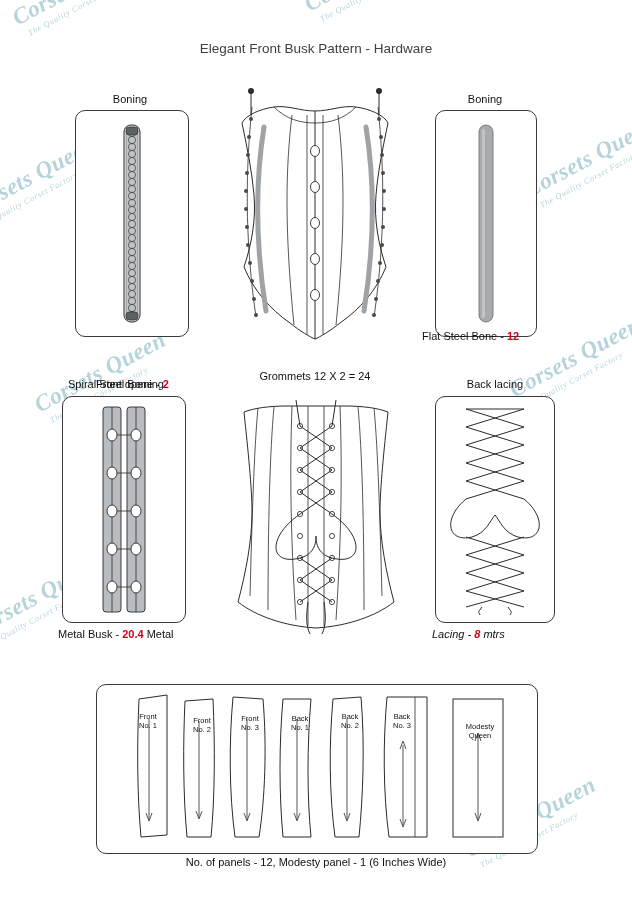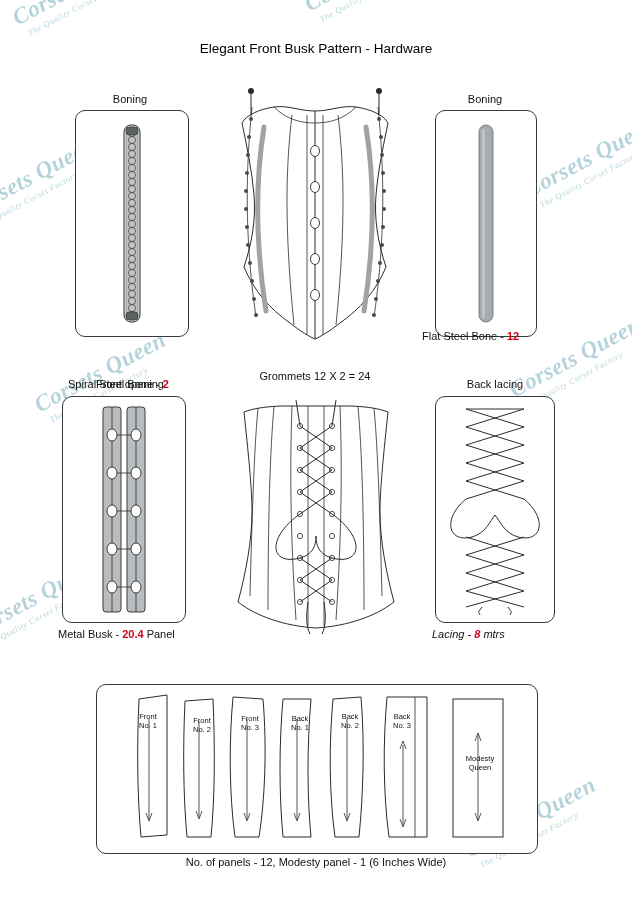--- a/index.html
+++ b/index.html
@@ -41,21 +41,21 @@
     margin-left:6px;
   }
 
   
   .main-title{
     position:absolute;
     left:0;right:0;
     top:41px;
     text-align:center;
     font-size:13.5px;
-    color:#000000;
+    color:#404040;
   }
   .cap{
     position:absolute;
     font-size:11px;
     color:#111;
     white-space:nowrap;
   }
   .cap .num{color:#d0021b;font-weight:bold;}
   .cap.center{text-align:center;}
 
@@ -271,21 +271,21 @@
       <g stroke="#2b2b2b" stroke-width=".8" fill="none">
         <path d="M54,38 L68,38"></path>
           <path d="M54,76 L68,76"></path>
           <path d="M54,114 L68,114"></path>
         <path d="M54,152 L68,152"></path>
           <path d="M54,190 L68,190"></path>
       </g>
     </svg>
   </div>
   <div class="cap" style="left:58px;top:628px;">
-    <span>Metal Busk - </span><span class="num">20.4</span><span> Panel</span>
+    <span>Metal Busk - </span><span class="num">20.4</span><span> Metal</span>
   </div>
 
   <div style="position:absolute;left:196px;top:390px;">
     <svg width="240" height="245" viewBox="0 0 240 245">
 
       <path class="white" d="M48,22 C58,18 74,16 90,16 L150,16 C166,16 182,18 192,22
                C188,60 184,98 184,122 C184,150 190,182 198,212
                C180,226 152,236 120,238 C88,236 60,226 42,212
                C50,182 56,150 56,122 C56,98 52,60 48,22 Z"></path>
 
@@ -435,20 +435,20 @@
     <span>No. 1</span>
   </div>
   <div class="cap center" style="left:330px;top:712px;width:40px;font-size:7.5px;line-height:9px;">
     <span>Back</span><br>
     <span>No. 2</span>
   </div>
   <div class="cap center" style="left:382px;top:712px;width:40px;font-size:7.5px;line-height:9px;">
     <span>Back</span><br>
     <span>No. 3</span>
   </div>
-  <div class="cap center" style="left:455px;top:722px;width:50px;font-size:7.5px;line-height:9px;margin-top:32px;">
+  <div class="cap center" style="left:455px;top:722px;width:50px;font-size:7.5px;line-height:9px;">
     <span>Modesty</span><br>
     <span>Queen</span>
   </div>
 
   <div class="cap center" style="left:96px;top:856px;width:440px;">No. of panels - 12, Modesty panel - 1 (6 Inches Wide)</div>
 
 </div>
 
 </body></html>

